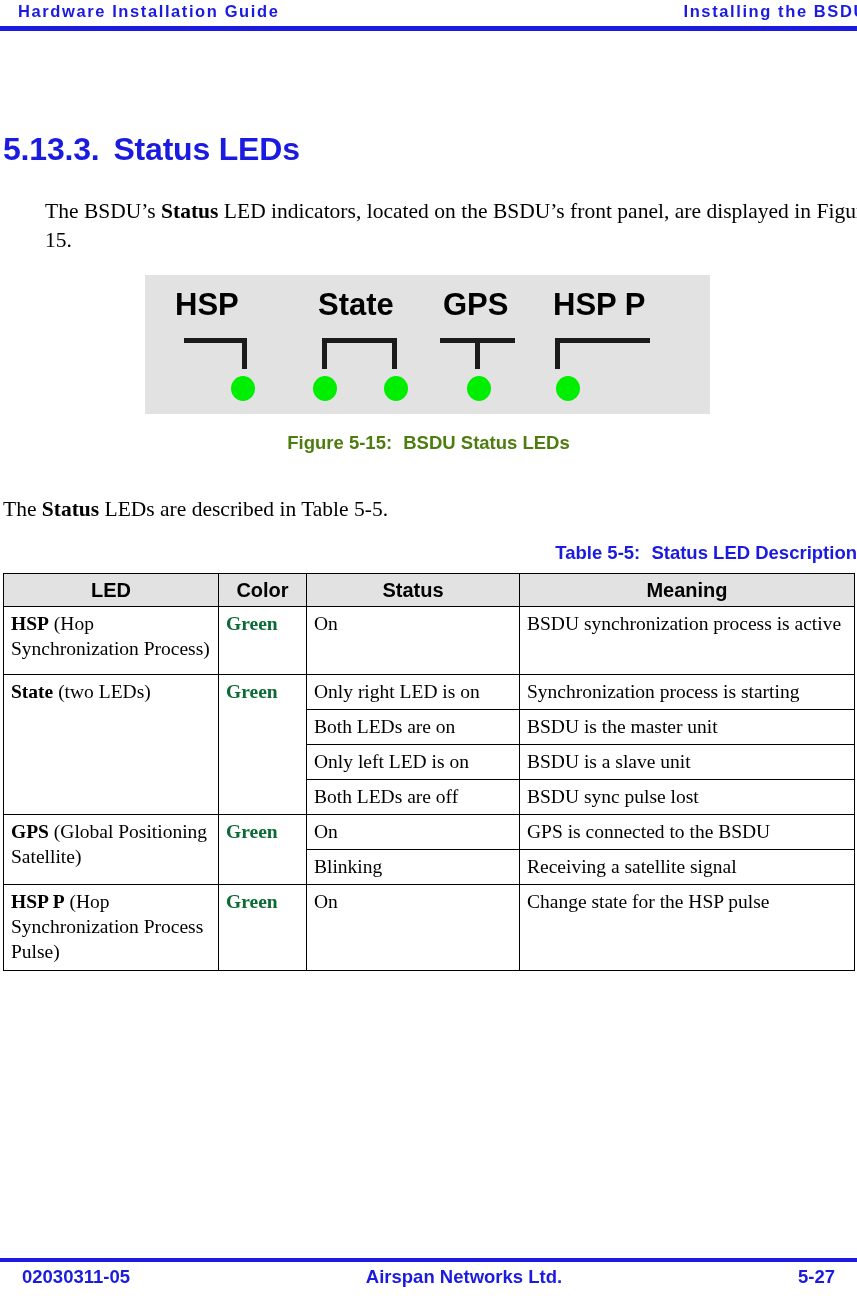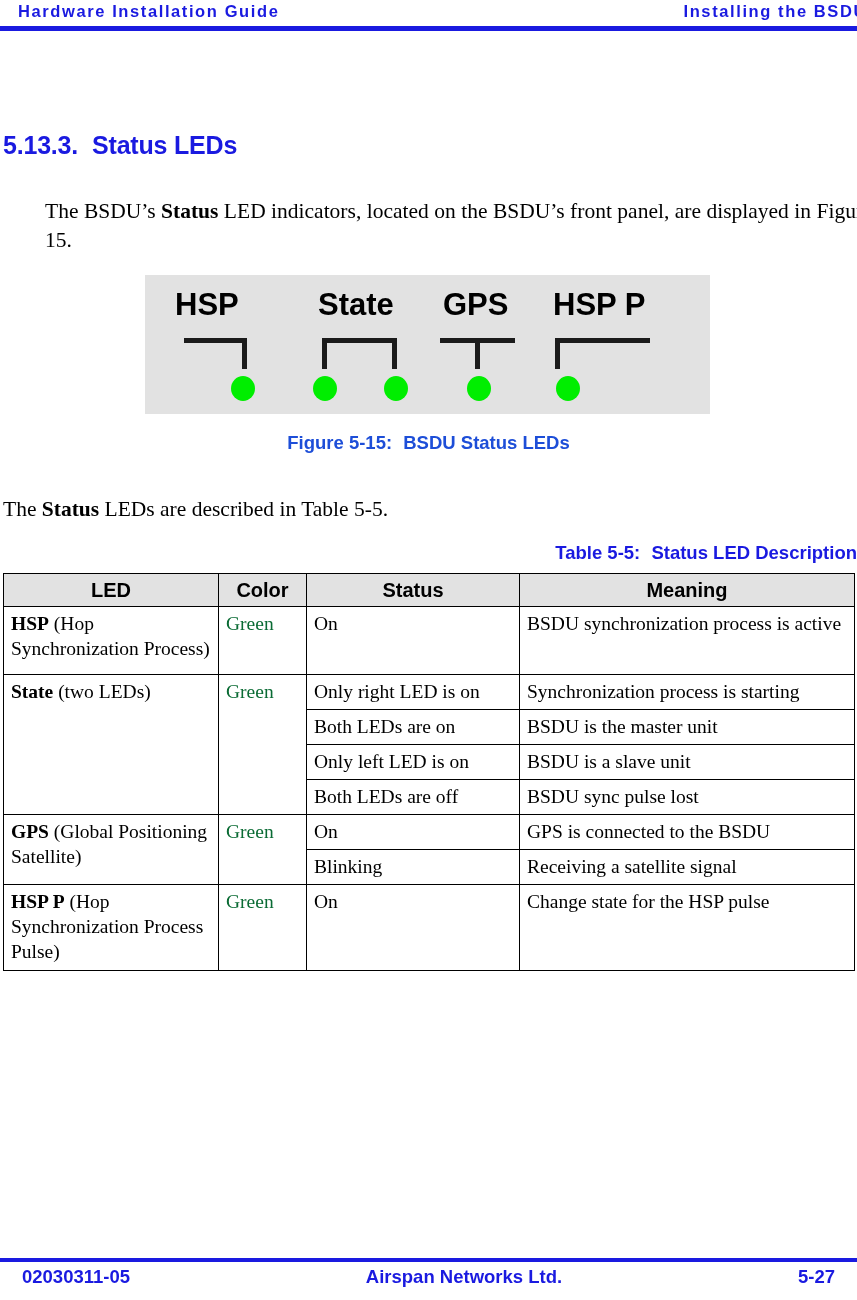--- a/index.html
+++ b/index.html
@@ -45,21 +45,21 @@
     background: #1a1ae0;
   }
 
   
   .section-heading {
     position: absolute;
     left: 3px;
     top: 131px;
     font-family: "Liberation Sans", "DejaVu Sans", sans-serif;
     font-weight: bold;
-    font-size: 25px;
+    font-size: 32px;
     color: #1a1ae0;
     white-space: nowrap;
     letter-spacing: -0.2px;
   }
   .section-heading .num { margin-right: 14px; }
 
   
   .body-par {
     position: absolute;
     font-size: 21.5px;
@@ -123,21 +123,21 @@
 
   .figure-caption {
     position: absolute;
     left: 0;
     top: 432px;
     width: 857px;
     text-align: center;
     font-family: "Liberation Sans", "DejaVu Sans", sans-serif;
     font-weight: bold;
     font-size: 18.5px;
-    color: #1d4ed8;
+    color: #4d7c0f;
   }
   .figure-caption .gap { display: inline-block; width: 6px; }
 
   .table-caption {
     position: absolute;
     left: 0;
     top: 542px;
     width: 857px;
     text-align: right;
     font-family: "Liberation Sans", "DejaVu Sans", sans-serif;
@@ -175,21 +175,21 @@
     padding: 2px 4px;
   }
   .col-led   { width: 215px; }
   .col-color { width: 88px; }
   .col-status{ width: 213px; }
   .col-mean  { width: 335px; }
 
   .cell-led b { font-weight: bold; }
   .cell-color {
     color: #0a6b34;
-    font-weight: normal;
+    font-weight: bold;
   }
 </style>
 </head>
 <body>
 
 <div class="page-header">
   <div class="hdr-text">Hardware Installation Guide</div>
   <div class="hdr-text">Installing the BSDU</div>
 </div>
 <div class="hdr-rule"></div>

